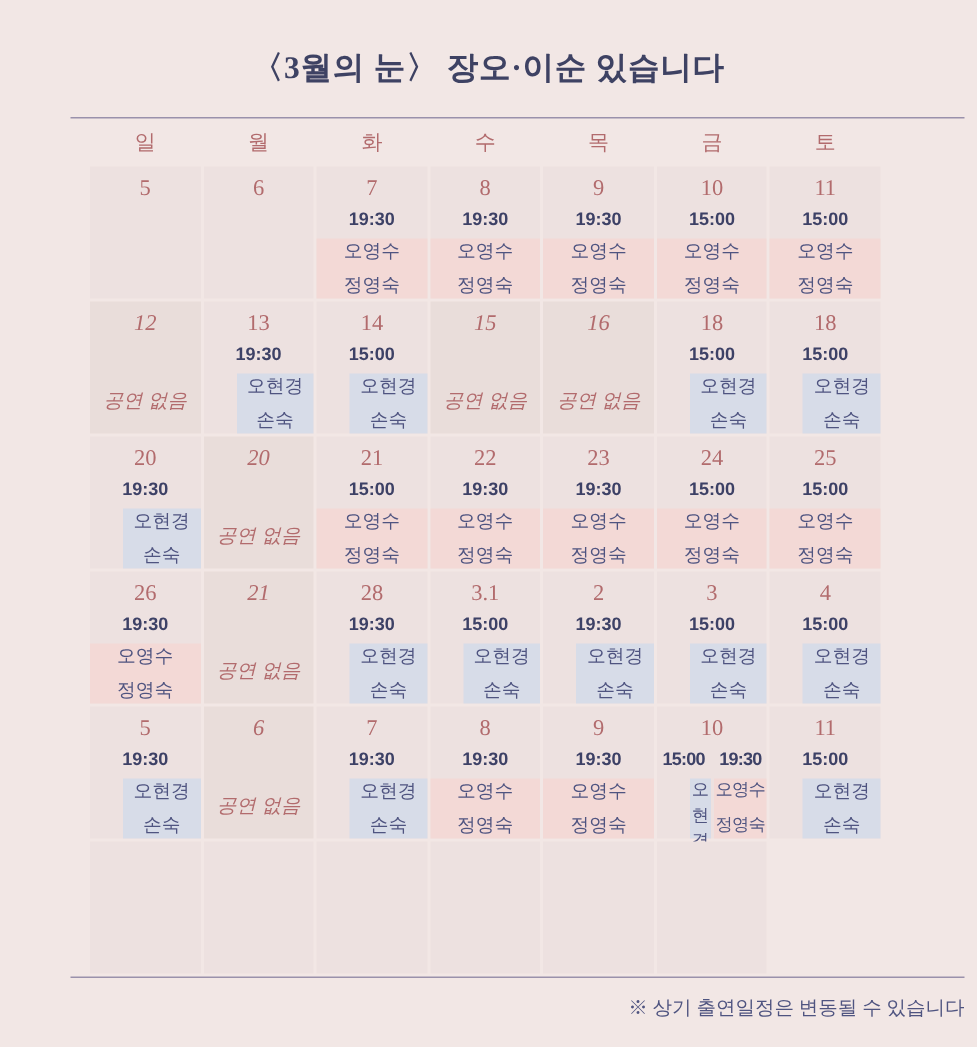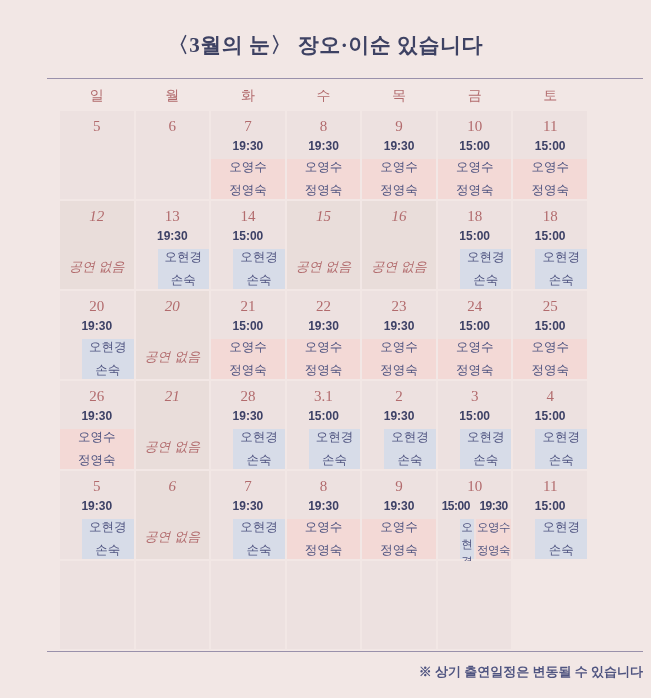--- a/index.html
+++ b/index.html
@@ -62,21 +62,21 @@
     display:flex;align-items:center;justify-content:center;
     font-size:13px;color:var(--date-text,#b26b6d);
   }
   .dual{display:flex;gap:2px;flex:1;min-width:0;}
   .dual .half{flex:1;display:flex;flex-direction:column;min-width:0;}
   .dual .name{font-size:11.5px;letter-spacing:-0.5px;}
   .dual .time{letter-spacing:-0.5px;}
   .footer{
     position:absolute;top:663px;right:8px;
     font-family:"Liberation Serif","DejaVu Serif",serif;
-    font-size:13px;font-weight:700;color:var(--name-text,#4f5480);
+    font-size:13px;font-weight:400;color:var(--name-text,#4f5480);
   }
 </style>
 </head>
 <body>
 
 <div class="page">
   <h1 class="title">〈3월의 눈〉 장오·이순 있습니다</h1>
   <div class="rule top"></div>
   <div class="weekdays">
       <div class="weekday">일</div>

